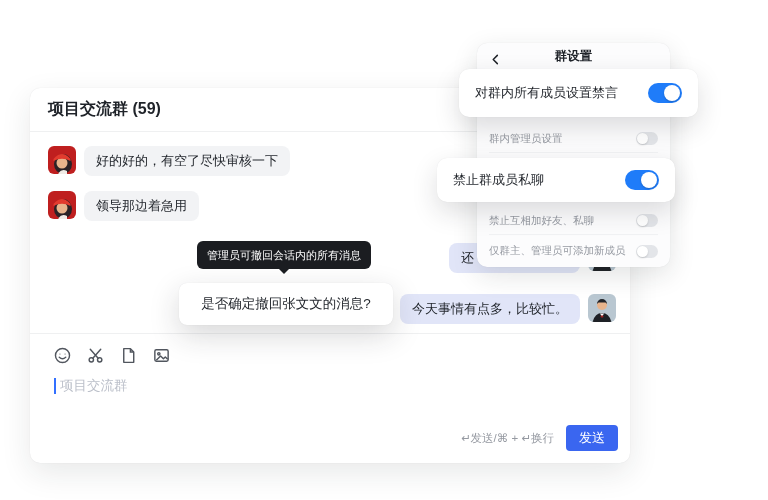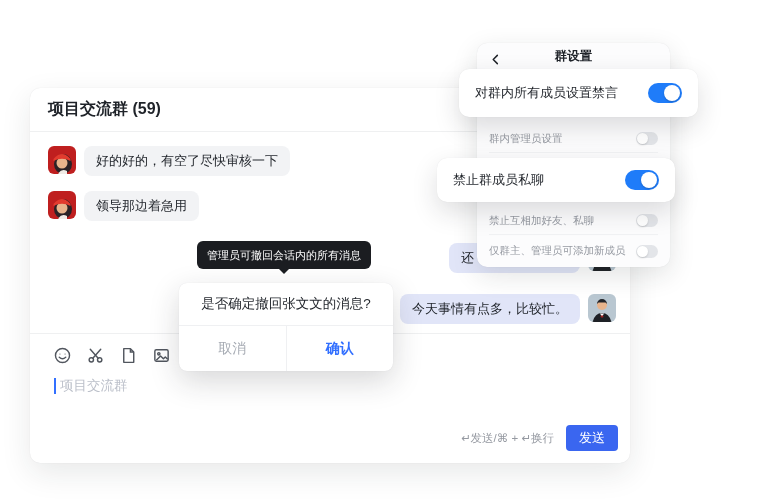--- a/index.html
+++ b/index.html
@@ -179,24 +179,20 @@
         <span>⌘ + ↵换行</span>
       </span>
       <button class="send-btn">发送</button>
     </div>
   </div>
 
   <div id="tooltip">管理员可撤回会话内的所有消息</div>
 
   <div id="dialog">
     <div class="dialog-q">是否确定撤回张文文的消息?</div>
-    <div class="dialog-btns">
-      <button class="dialog-btn cancel">取消</button>
-      <button class="dialog-btn confirm">确认</button>
-    </div>
   </div>
 
   <div id="panel">
     <div class="panel-header">
       <span class="panel-back">
         <svg width="11" height="11" viewBox="0 0 12 12" fill="none" stroke="#1f2329" stroke-width="1.6" stroke-linecap="round" stroke-linejoin="round">
           <path d="M8 1.5 L3.5 6 L8 10.5"></path>
         </svg>
       </span>
       <span>群设置</span>

